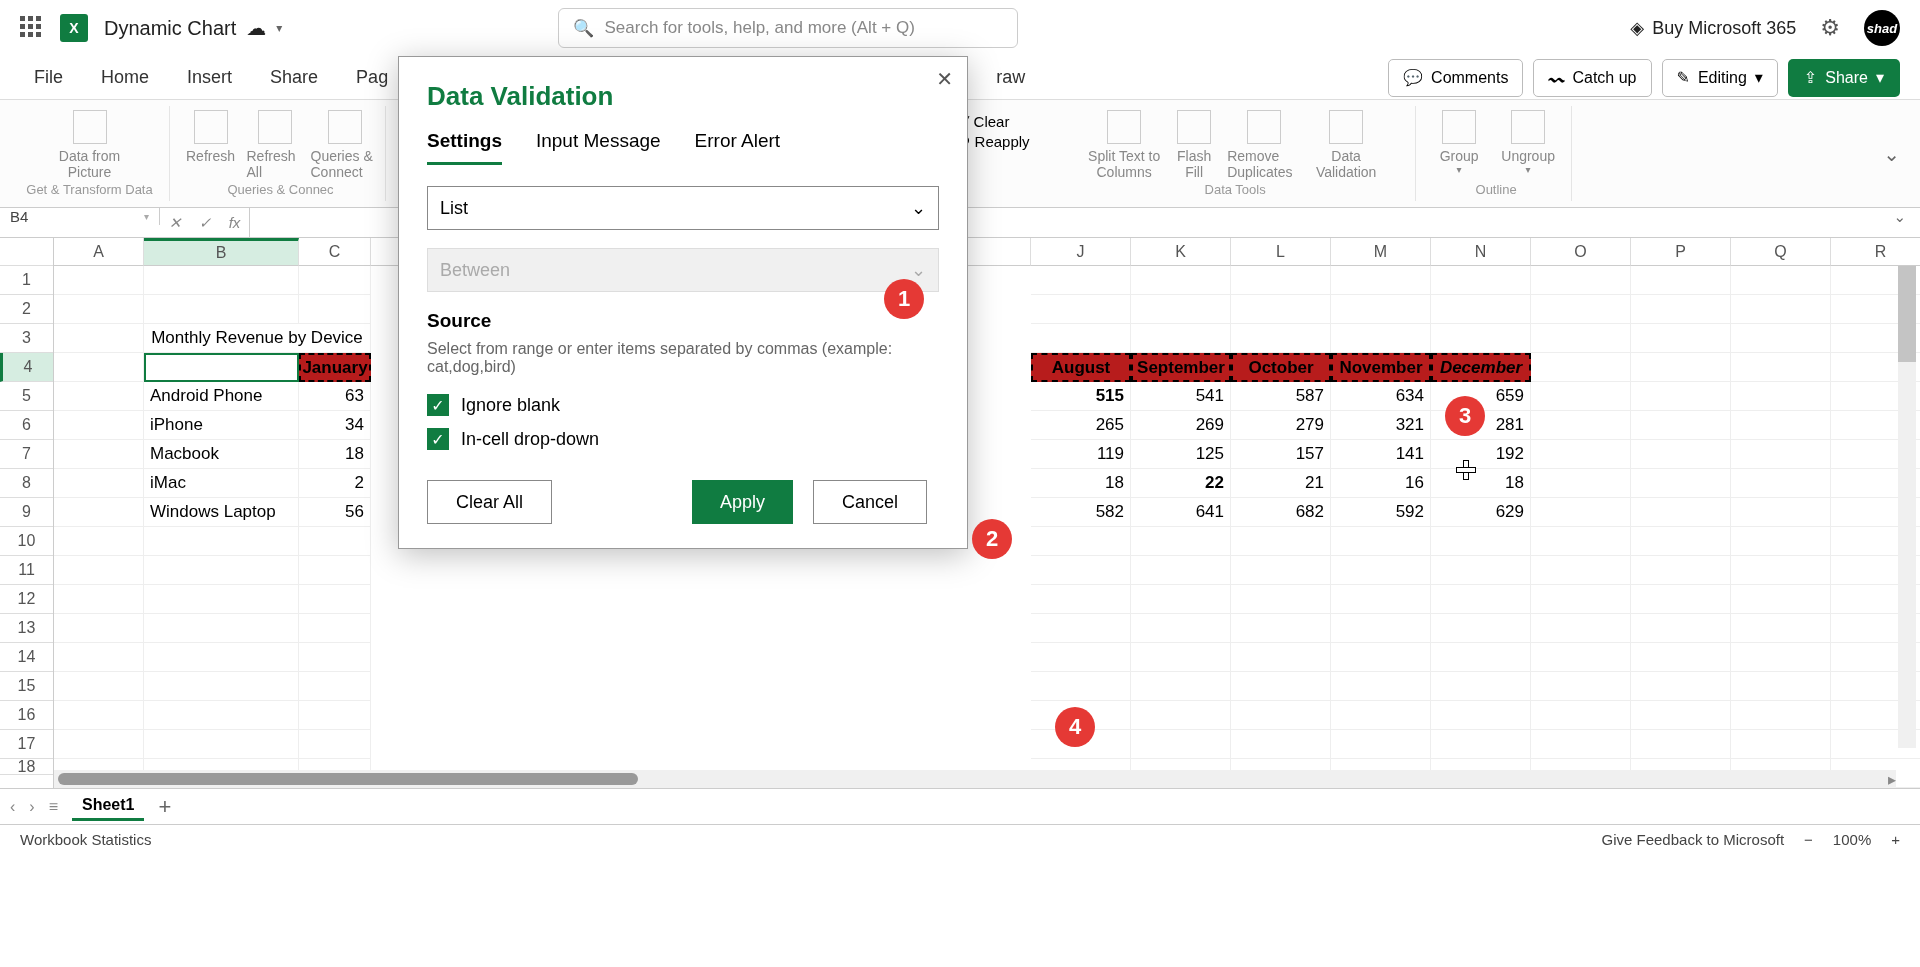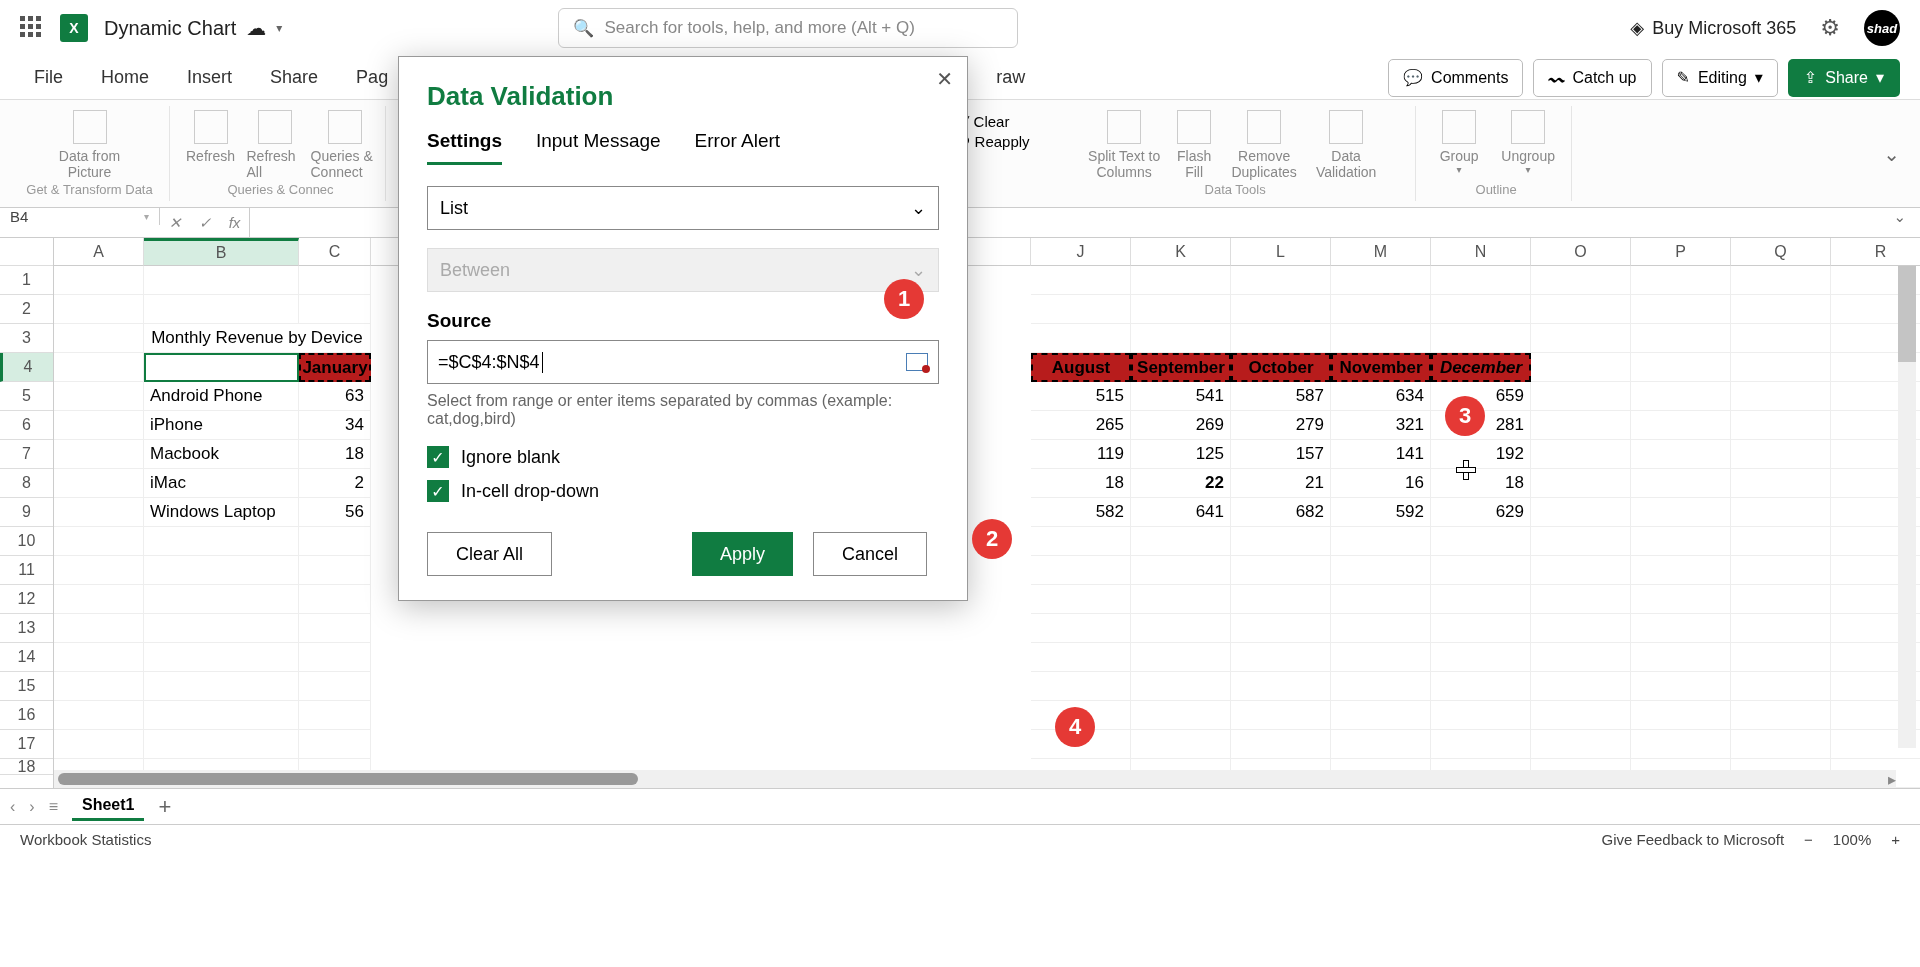--- a/index.html
+++ b/index.html
@@ -210,21 +210,21 @@
       <div class="item">
           <div class="ico"></div>
           <span style="text-align:center">Split Text to Columns</span>
         </div>
       <div class="item" style="width:50px">
           <div class="ico"></div>
           <span style="text-align:center">Flash Fill</span>
         </div>
       <div class="item">
           <div class="ico"></div>
-          <span style="text-align:center">Remove Duplicates</span>
+          <span style="">Remove Duplicates</span>
         </div>
       <div class="item">
           <div class="ico"></div>
           <span style="text-align:center">Data Validation</span>
         </div>
     </div>
     <div class="grouplabel">Data Tools</div>
   </div>
   <div class="ribgroup" style="width:150px">
     <div class="toprow">
@@ -352,21 +352,21 @@
         <div class="cell" style="width: 100px;"></div>
         <div class="cell" style="width: 100px;"></div>
         <div class="cell" style="width: 100px;"></div>
         <div class="cell" style="width: 100px;"></div>
       </div>
       <div class="row">
         <div class="cell" style="width: 90px;"></div>
         <div class="cell" style="width: 155px;">Android Phone</div>
         <div class="cell r" style="width: 72px;">63</div>
         <div style="width: 660px;"></div>
-        <div class="cell r" style="width: 100px;">515</div>
+        <div class="cell r" style="width: 100px; font-weight: bold;">515</div>
         <div class="cell r" style="width: 100px;">541</div>
         <div class="cell r" style="width: 100px;">587</div>
         <div class="cell r" style="width: 100px;">634</div>
         <div class="cell r" style="width: 100px;">659</div>
         <div class="cell" style="width: 100px;"></div>
         <div class="cell" style="width: 100px;"></div>
         <div class="cell" style="width: 100px;"></div>
         <div class="cell" style="width: 100px;"></div>
       </div>
       <div class="row">
@@ -605,26 +605,20 @@
       <span>List</span>
       <span>⌄</span>
     </div>
   <div class="select disabled">
       <span>Between</span>
       <span>⌄</span>
     </div>
   <div class="flabel">
       <span>Source</span>
     </div>
-  <div class="srcbox">
-    <div class="val">
-        <span>=$C$4:$N$4</span>
-      </div>
-    <span class="range-ico"></span>
-  </div>
   <div class="hint">Select from range or enter items separated by commas (example: cat,dog,bird)</div>
   <div class="chk">
       <div class="box">✓</div>
       <span>Ignore blank</span>
     </div>
   <div class="chk">
       <div class="box">✓</div>
       <span>In-cell drop-down</span>
     </div>
   <div class="btns">

